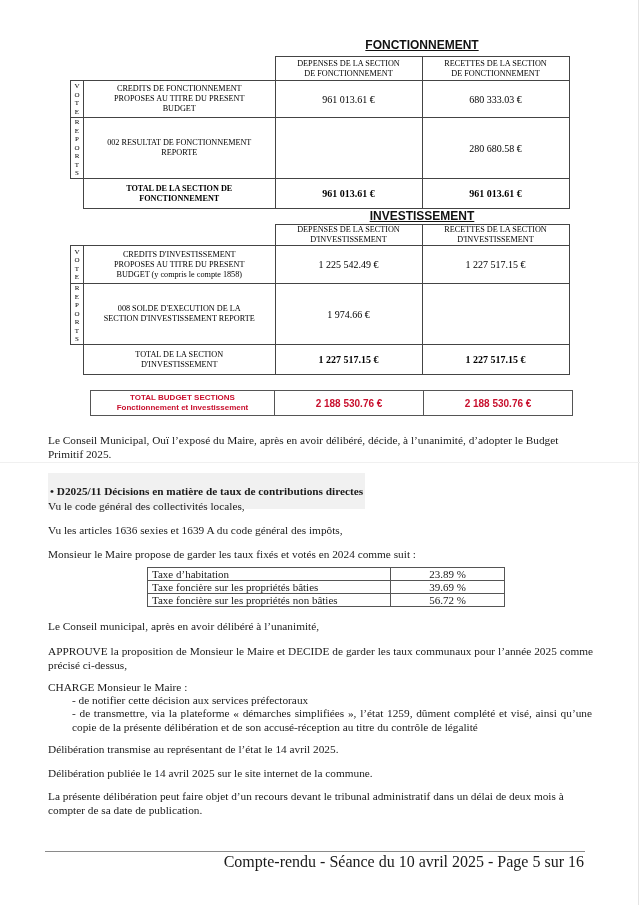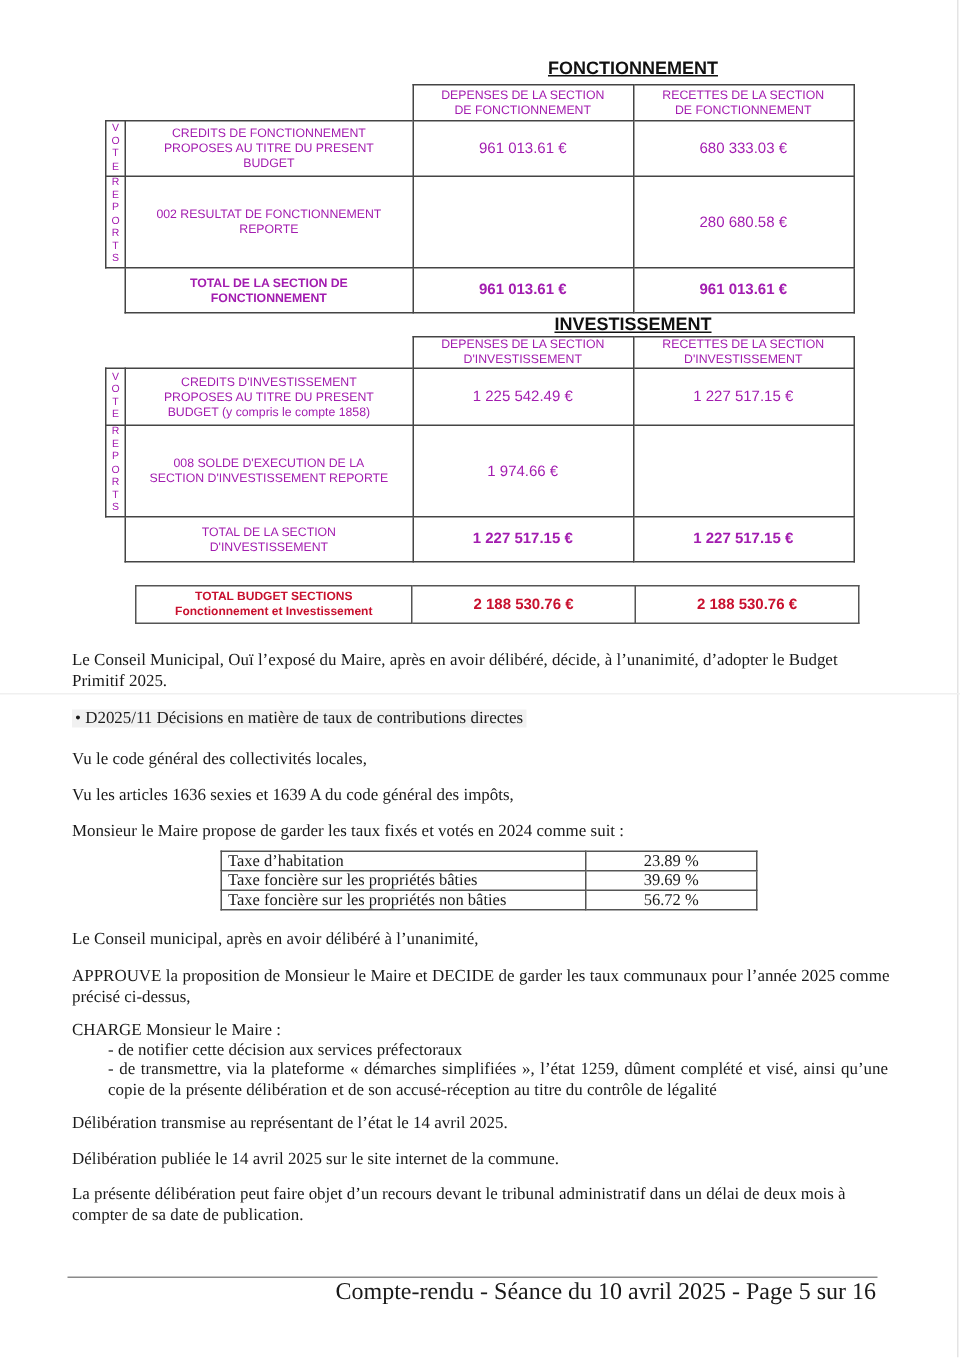--- a/index.html
+++ b/index.html
@@ -6,38 +6,38 @@
   body {
     width: 640px; height: 905px; background: #ffffff; position: relative; overflow: hidden;
     font-family: "Liberation Serif", serif; color: #1a1a1a;
   }
   .page-edge { position: absolute; top: 0; right: 1px; width: 1px; height: 905px; background: #e4e4e4; }
   .scan-line { position: absolute; left: 0; width: 640px; height: 1px; background: #f0f0f0; }
   .section-title {
     position: absolute; font-family: "Liberation Sans", sans-serif; font-weight: bold;
     font-size: 12px; text-decoration: underline; color: #111; text-align: center; width: 294px; left: 275px;
   }
-  table.budget { position: absolute; border-collapse: collapse; font-family: Liberation Sans, sans-serif; color: #a21caf; }
+  table.budget { position: absolute; border-collapse: collapse; font-family: Liberation Serif, serif; color: #000000; }
   table.budget td { border: 1px solid #444; text-align: center; vertical-align: middle; padding: 0; }
   table.budget td.nb { border: none; }
   .hdr { font-size: 8.2px; line-height: 10px; }
   .lbl { font-size: 8.2px; line-height: 10px; }
   .val { font-size: 10px; }
   .valb { font-size: 10px; font-weight: bold; }
   .vert { font-size: 7px; line-height: 8.5px; width: 12px; }
   .vert span { display: block; }
 
   .grand { position: absolute; left: 90px; top: 390px; border-collapse: collapse; font-family: "Liberation Sans", sans-serif; }
   .grand td { border: 1px solid #555; text-align: center; vertical-align: middle; color: #c8102e; font-weight: bold; }
 
   
   .para { position: absolute; left: 48px; width: 545px; font-size: 11.3px; line-height: 13.5px; }
   .heading {
-    position: absolute; left: 48px; top: 473px; font-weight: normal; font-size: 11.3px;
-    background: #f1f1f1; padding: 0 2px;
+    position: absolute; left: 48px; top: 473px; font-weight: bold; font-size: 11.3px;
+    background: #f1f1f1; padding: 12px 2px;
   }
   table.rates {
     position: absolute; left: 147px; top: 567px; border-collapse: collapse; font-size: 11px; line-height: 12px;
   }
   table.rates td { border: 1px solid #555; padding: 0 4px; }
   table.rates td.r { text-align: center; width: 105px; }
   table.rates td.l { width: 234px; }
   .li { position: absolute; left: 72px; width: 520px; font-size: 11.3px; line-height: 13.5px; }
   .footer-line { position: absolute; left: 45px; top: 851px; width: 540px; height: 1px; background: #8a8a8a; }
   .footer { position: absolute; right: 56px; top: 853px; font-size: 16px; }

